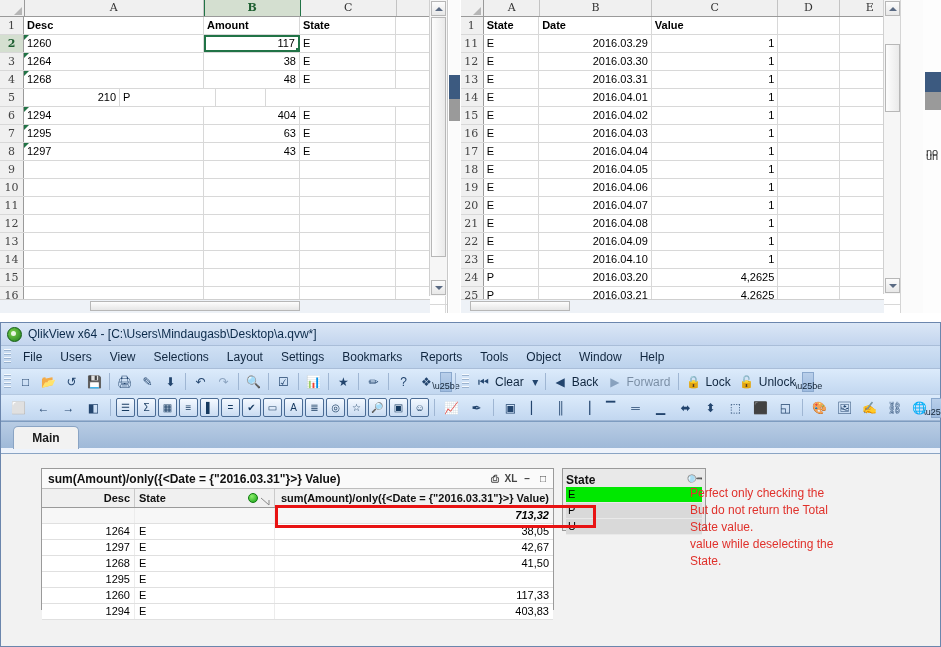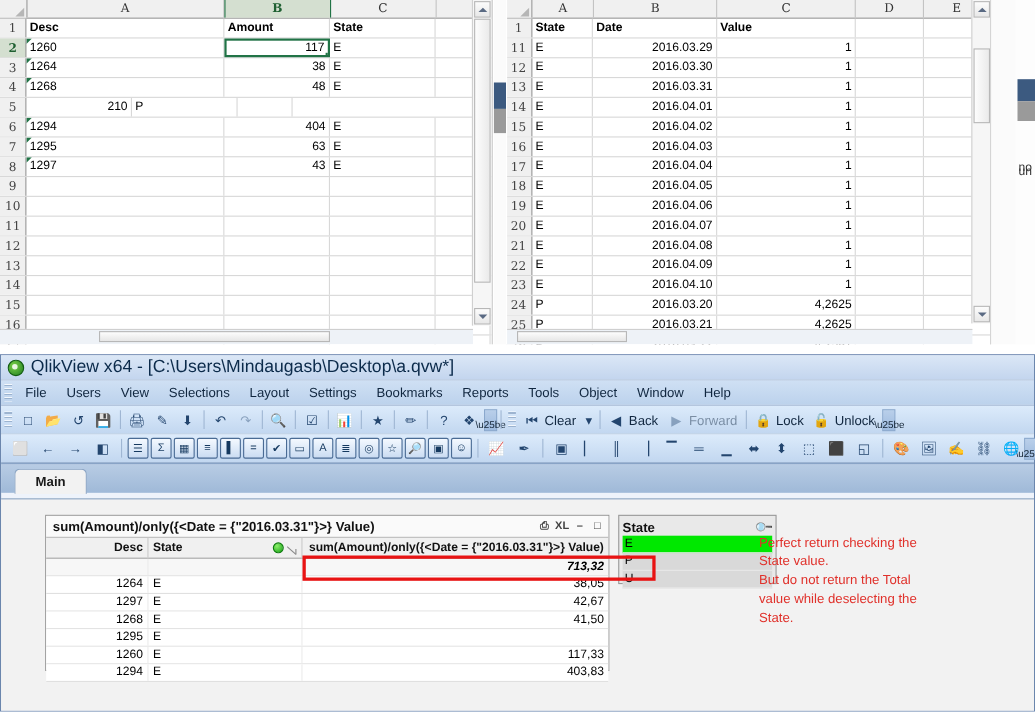--- a/index.html
+++ b/index.html
@@ -69,21 +69,21 @@
        box-sizing:border-box;}
 
   
   .peek{position:absolute;right:0;background:#ffffff;}
 
   
   #qv{position:absolute;left:0;top:322px;width:941px;height:325px;
       background:#eef3fb;border:1px solid #6b86ad;box-sizing:border-box;}
   .qv-title{height:22px;background:linear-gradient(#dbe7f6,#c3d5ee);
       border-bottom:1px solid #a9bdd8;display:flex;align-items:center;
-      padding-left:6px;font-size:16px;color:#0b2a4a;}
+      padding-left:6px;font-size:12px;color:#0b2a4a;}
   .qv-logo{width:13px;height:13px;border-radius:50%;
       background:radial-gradient(circle at 35% 35%,#7bd14a,#1e7c1e);
       border:1px solid #125c12;margin-right:6px;position:relative;}
   .qv-logo::after{content:"";position:absolute;left:3px;top:3px;width:5px;
       height:5px;border-radius:50%;background:#fff;opacity:.85;}
 
   .qv-menu{height:22px;background:linear-gradient(#cfe0f4,#bcd2ec);
       display:flex;align-items:center;border-bottom:1px solid #a9bdd8;}
   .grip{width:7px;height:16px;margin:0 3px;
       background:repeating-linear-gradient(#ffffff 0 1px,#8fa8c6 1px 2px,
@@ -693,21 +693,21 @@
         <span class="lb-search">🔍</span>
       </div>
       <div id="lb-items">
           <div class="lb-item sel">E</div>
           <div class="lb-item">P</div>
           <div class="lb-item">U</div>
         </div>
     </div>
 
     <div class="note" style="left:689px;top:31px;">
-      <div>Perfect return checking the</div>
+      <div>Perfect only checking the</div>
+      <div>But do not return the Total</div>
       <div>State value.</div>
-      <div>But do not return the Total</div>
       <div>value while deselecting the</div>
       <div>State.</div>
     </div>
 
   </div>
 </div>
 
 </body></html>

